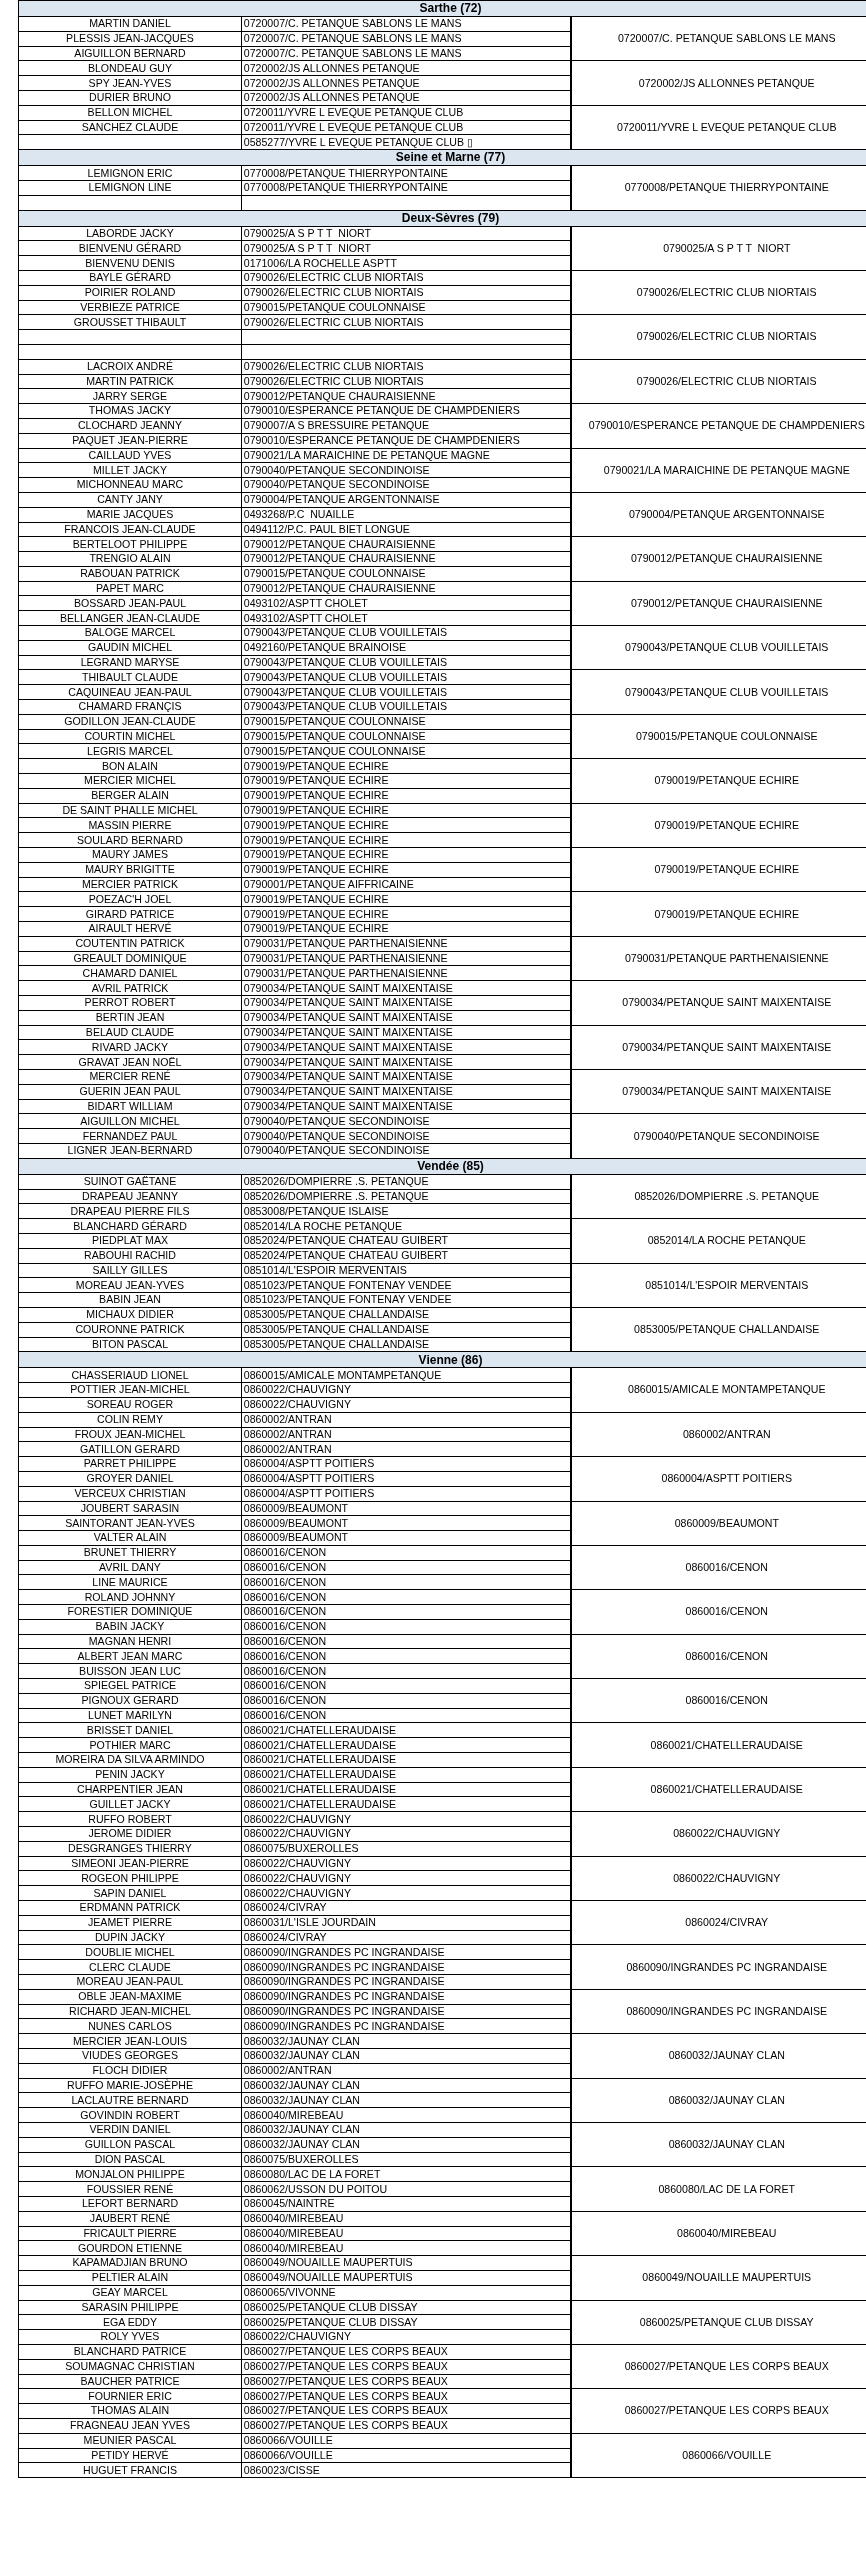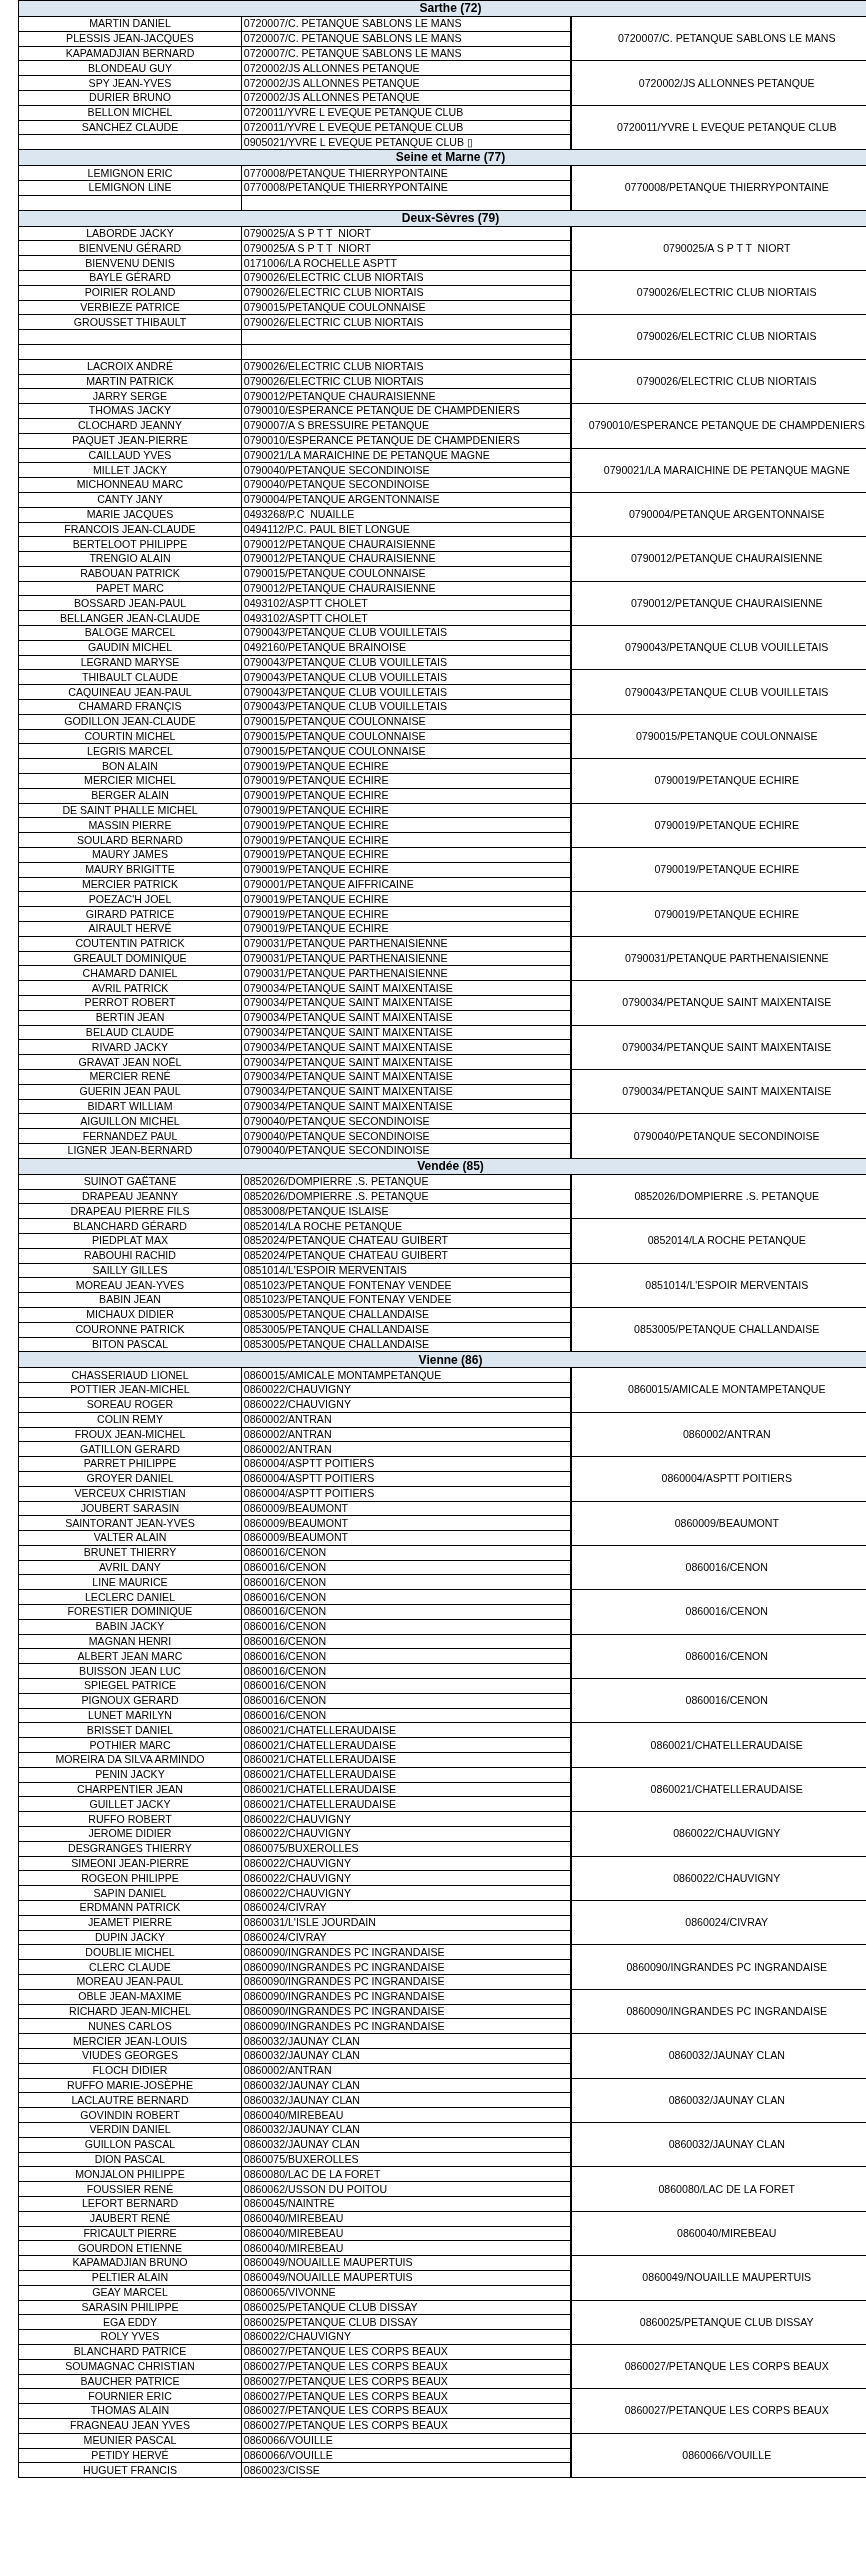--- a/index.html
+++ b/index.html
@@ -54,21 +54,21 @@
         <tr data-name="member-row" class="group-start">
           <td class="name-cell" data-name="member-name">MARTIN DANIEL</td>
           <td class="licence-cell" data-name="member-licence-club">0720007/C. PETANQUE SABLONS LE MANS</td>
           <td class="club-cell" rowspan="3" data-name="group-club">0720007/C. PETANQUE SABLONS LE MANS</td>
         </tr>
         <tr data-name="member-row">
           <td class="name-cell" data-name="member-name">PLESSIS JEAN-JACQUES</td>
           <td class="licence-cell" data-name="member-licence-club">0720007/C. PETANQUE SABLONS LE MANS</td>
         </tr>
         <tr data-name="member-row">
-          <td class="name-cell" data-name="member-name">KAPAMADJIAN BERNARD</td>
+          <td class="name-cell" data-name="member-name">AIGUILLON BERNARD</td>
           <td class="licence-cell" data-name="member-licence-club">0720007/C. PETANQUE SABLONS LE MANS</td>
         </tr>
         <tr data-name="member-row" class="group-start">
           <td class="name-cell" data-name="member-name">BLONDEAU GUY</td>
           <td class="licence-cell" data-name="member-licence-club">0720002/JS ALLONNES PETANQUE</td>
           <td class="club-cell" rowspan="3" data-name="group-club">0720002/JS ALLONNES PETANQUE</td>
         </tr>
         <tr data-name="member-row">
           <td class="name-cell" data-name="member-name">SPY JEAN-YVES</td>
           <td class="licence-cell" data-name="member-licence-club">0720002/JS ALLONNES PETANQUE</td>
@@ -81,21 +81,21 @@
           <td class="name-cell" data-name="member-name">BELLON MICHEL</td>
           <td class="licence-cell" data-name="member-licence-club">0720011/YVRE L EVEQUE PETANQUE CLUB</td>
           <td class="club-cell" rowspan="3" data-name="group-club">0720011/YVRE L EVEQUE PETANQUE CLUB</td>
         </tr>
         <tr data-name="member-row">
           <td class="name-cell" data-name="member-name">SANCHEZ CLAUDE</td>
           <td class="licence-cell" data-name="member-licence-club">0720011/YVRE L EVEQUE PETANQUE CLUB</td>
         </tr>
         <tr data-name="member-row">
           <td class="name-cell" data-name="member-name"></td>
-          <td class="licence-cell" data-name="member-licence-club">0905021/YVRE L EVEQUE PETANQUE CLUB ▯</td>
+          <td class="licence-cell" data-name="member-licence-club">0585277/YVRE L EVEQUE PETANQUE CLUB ▯</td>
         </tr>
         <tr data-name="section-header-row">
           <td colspan="3" class="section-header" data-name="section-header">Seine et Marne (77)</td>
         </tr>
         <tr data-name="member-row" class="group-start">
           <td class="name-cell" data-name="member-name">LEMIGNON ERIC</td>
           <td class="licence-cell" data-name="member-licence-club">0770008/PETANQUE THIERRYPONTAINE</td>
           <td class="club-cell" rowspan="3" data-name="group-club">0770008/PETANQUE THIERRYPONTAINE</td>
         </tr>
         <tr data-name="member-row">
@@ -499,21 +499,21 @@
         </tr>
         <tr data-name="member-row">
           <td class="name-cell" data-name="member-name">AVRIL DANY</td>
           <td class="licence-cell" data-name="member-licence-club">0860016/CENON</td>
         </tr>
         <tr data-name="member-row">
           <td class="name-cell" data-name="member-name">LINE MAURICE</td>
           <td class="licence-cell" data-name="member-licence-club">0860016/CENON</td>
         </tr>
         <tr data-name="member-row" class="group-start">
-          <td class="name-cell" data-name="member-name">LECLERC DANIEL</td>
+          <td class="name-cell" data-name="member-name">ROLAND JOHNNY</td>
           <td class="licence-cell" data-name="member-licence-club">0860016/CENON</td>
           <td class="club-cell" rowspan="3" data-name="group-club">0860016/CENON</td>
         </tr>
         <tr data-name="member-row">
           <td class="name-cell" data-name="member-name">FORESTIER DOMINIQUE</td>
           <td class="licence-cell" data-name="member-licence-club">0860016/CENON</td>
         </tr>
         <tr data-name="member-row">
           <td class="name-cell" data-name="member-name">BABIN JACKY</td>
           <td class="licence-cell" data-name="member-licence-club">0860016/CENON</td>

